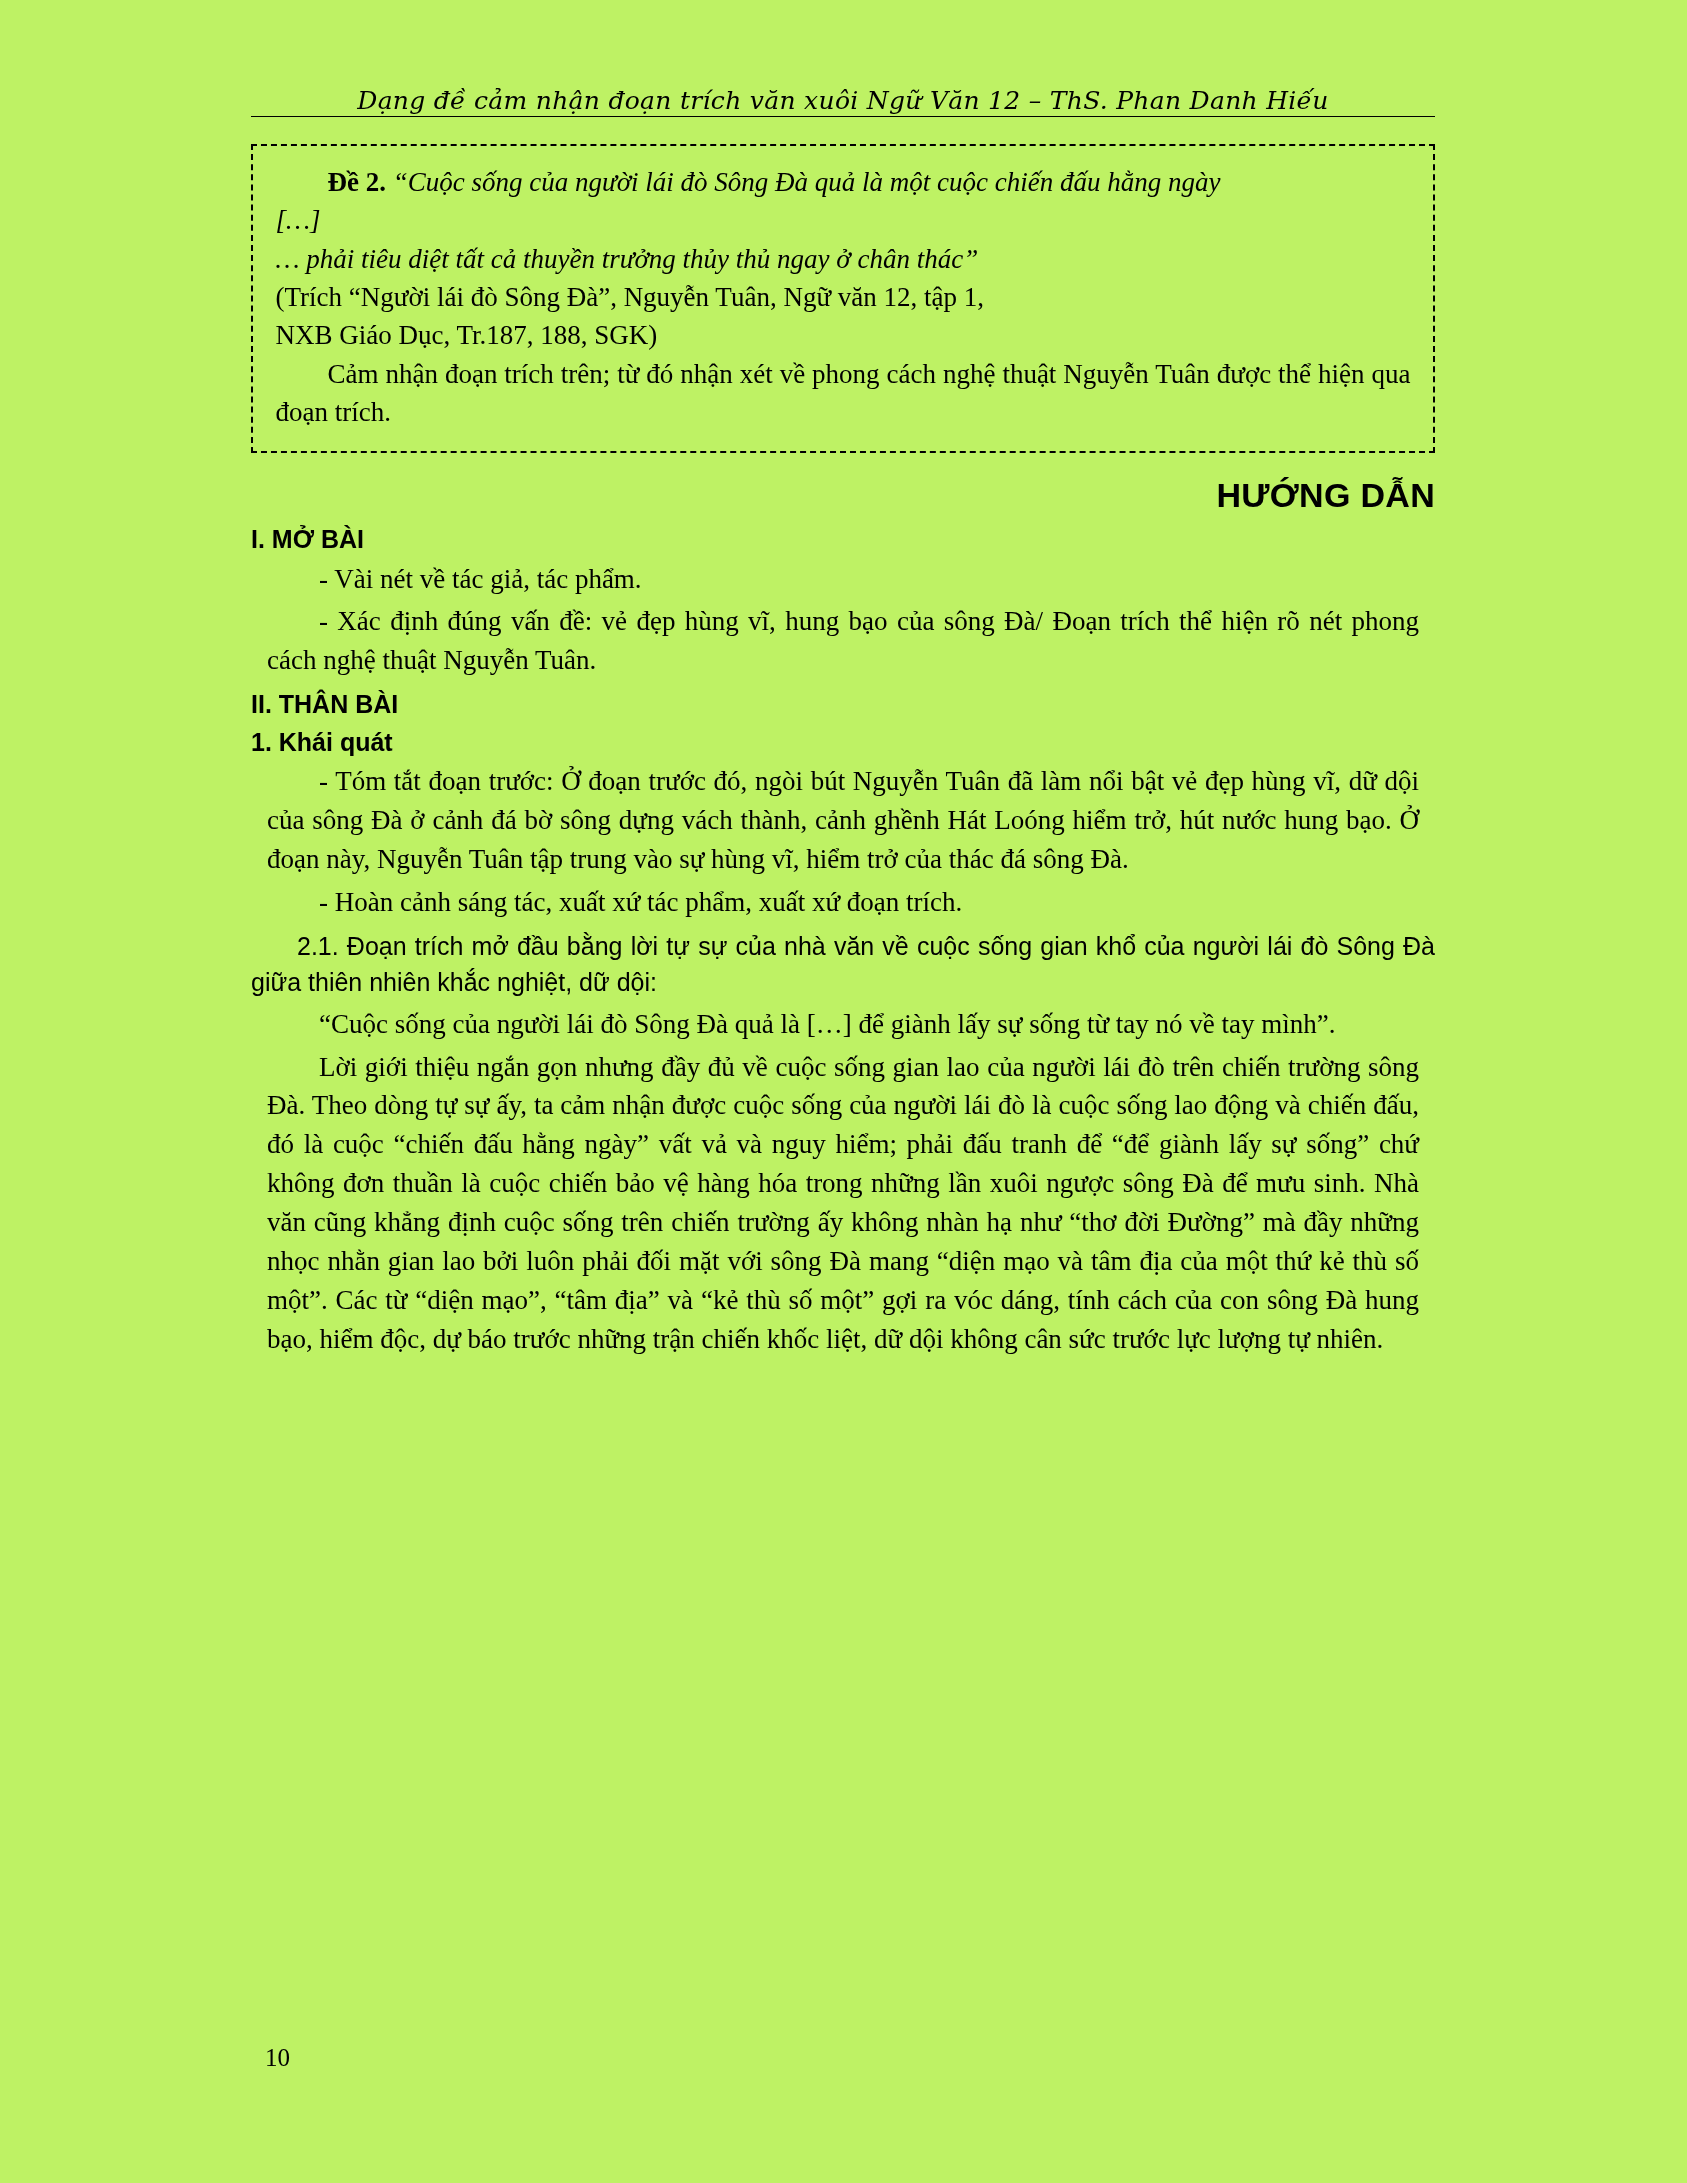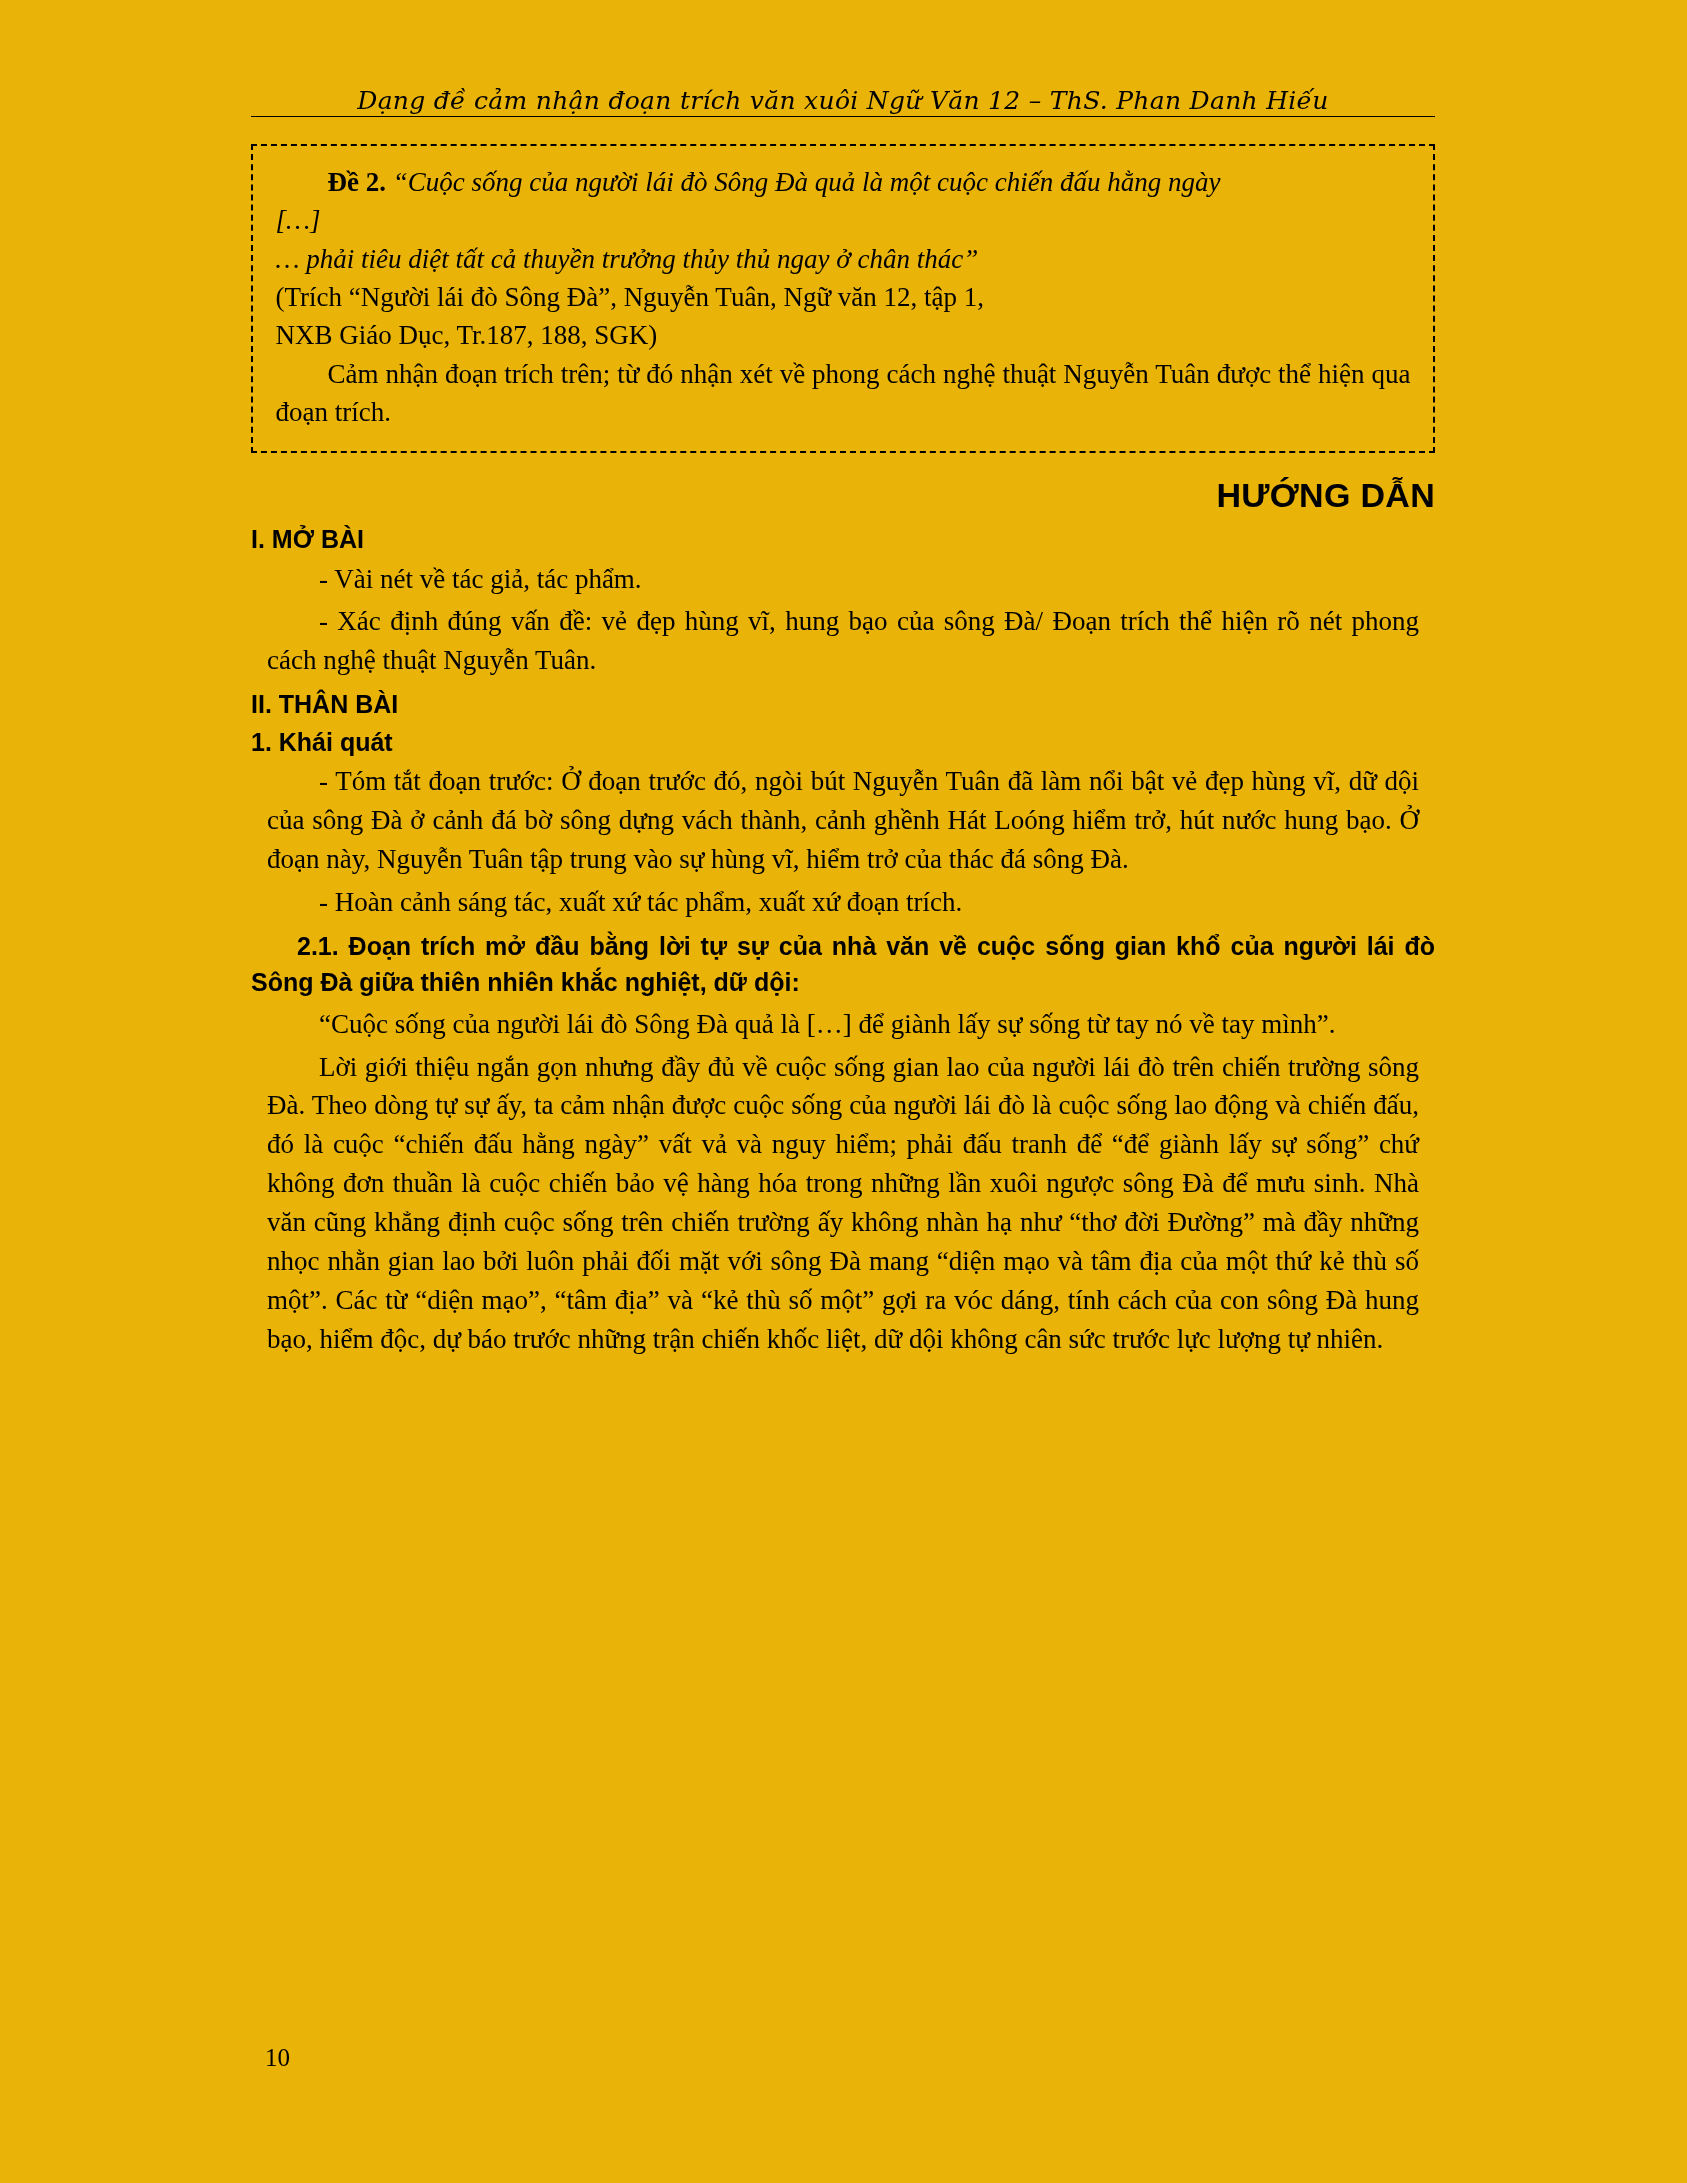--- a/index.html
+++ b/index.html
@@ -4,21 +4,21 @@
 <style>
   html, body {
     margin: 0;
     padding: 0;
     background: #ffffff;
   }
   .page {
     position: relative;
     width: 1687px;
     height: 2183px;
-    background: #eab308;
+    background: #bef264;
     font-family: "Liberation Serif", serif;
     color: #000000;
     box-sizing: border-box;
     padding: 0;
     overflow: hidden;
   }
   .content {
     position: absolute;
     left: 251px;
     top: 86px;
@@ -83,21 +83,21 @@
   }
   .body-p {
     font-size: 27px;
     line-height: 1.44;
     text-align: justify;
     margin: 4px 16px;
     text-indent: 52px;
   }
   .bold-p {
     font-family: "Liberation Sans", sans-serif;
-    font-weight: bold;
+    font-weight: normal;
     font-size: 25px;
     line-height: 1.45;
     text-align: justify;
     margin: 6.6px 0 4px 0;
     text-indent: 46px;
   }
   .page-number {
     position: absolute;
     left: 265px;
     top: 2044px;

